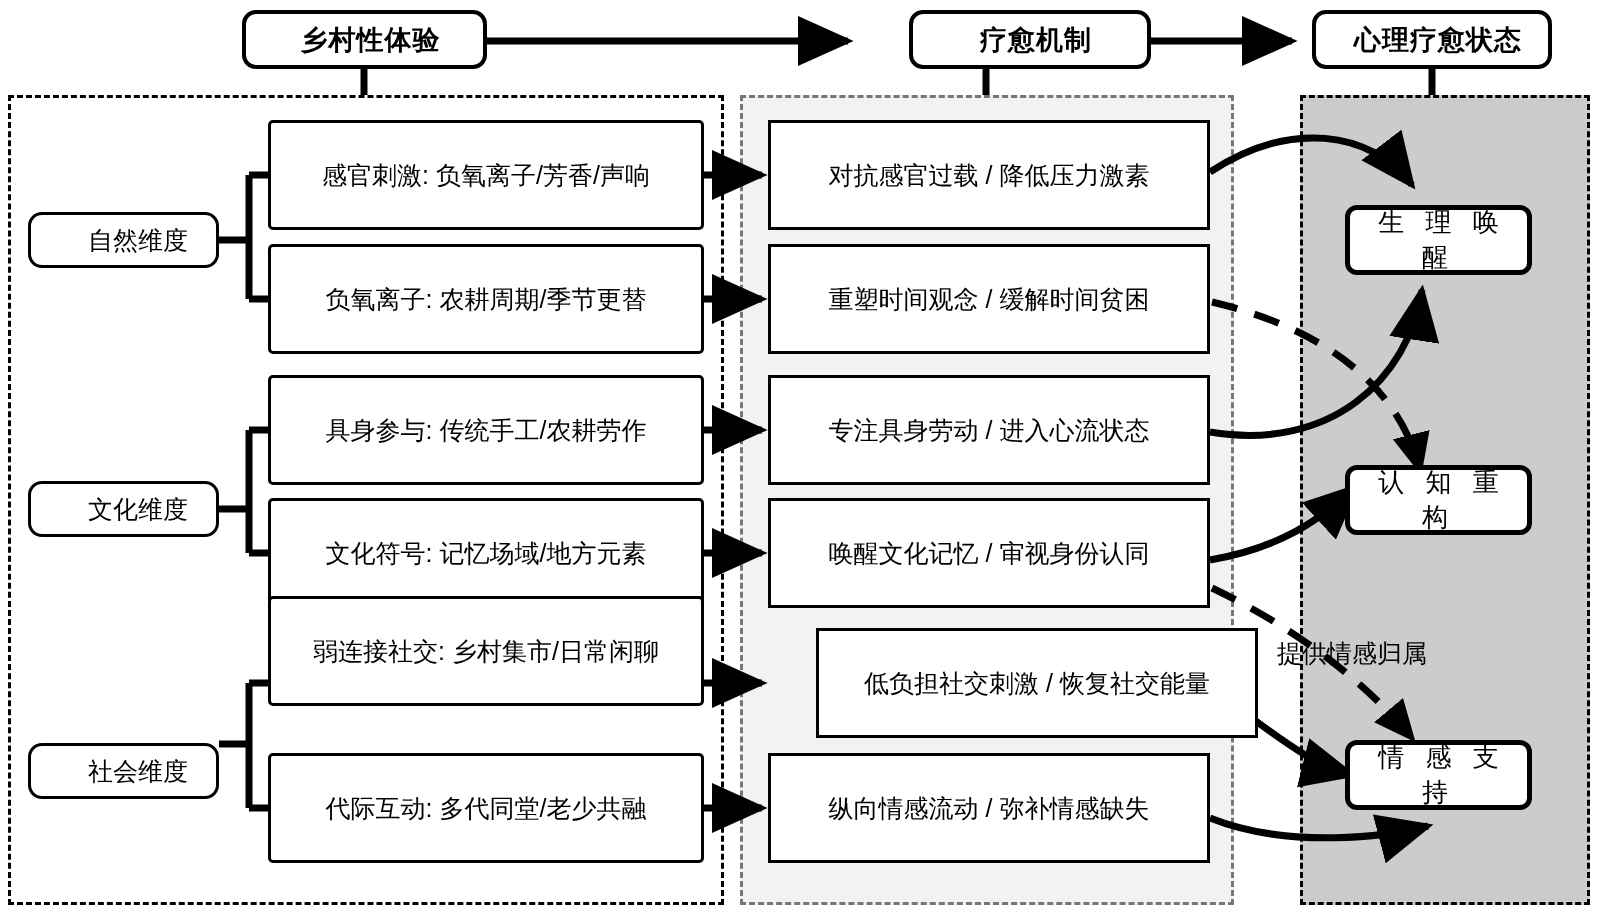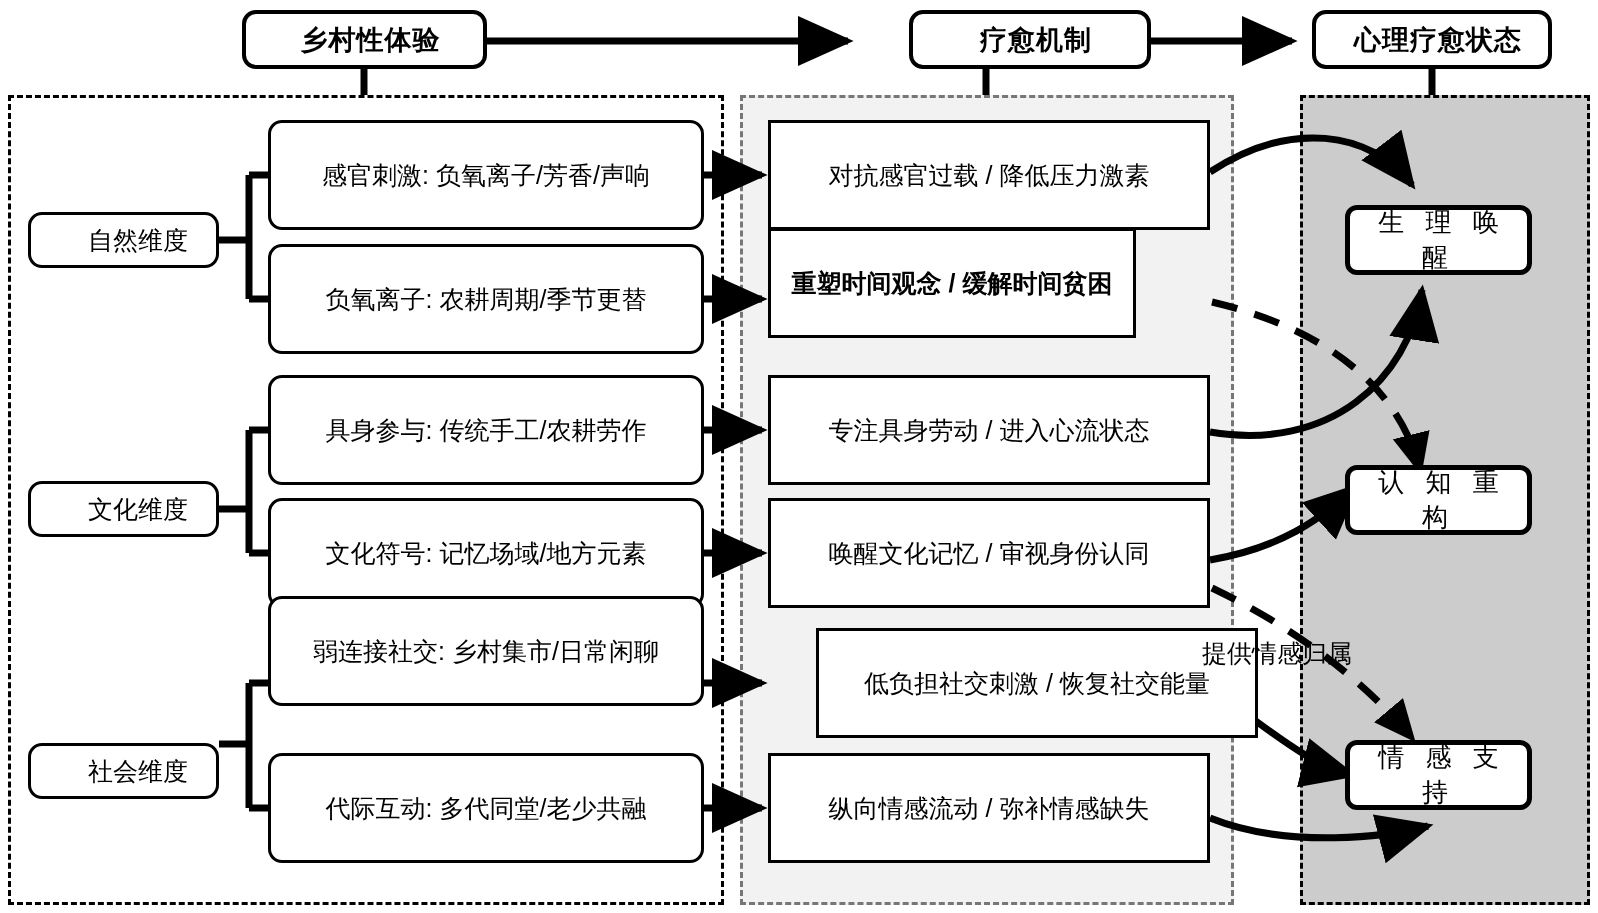--- a/index.html
+++ b/index.html
@@ -10,21 +10,21 @@
   .panel{position:absolute;box-sizing:border-box;}
   .panel.exp{left:8px;top:95px;width:716px;height:810px;border:3px dashed #000;background:#fff;}
   .panel.mech{left:740px;top:95px;width:494px;height:810px;border:3px dashed #777;background:#f2f2f2;}
   .panel.out{left:1300px;top:95px;width:290px;height:810px;border:3px dashed #000;background:#cccccc;}
 
   .node{position:absolute;box-sizing:border-box;display:flex;align-items:center;
         justify-content:center;background:#fff;color:#000;text-align:center;}
 
   .top{border:4px solid #000;border-radius:14px;font-weight:bold;font-size:27px;letter-spacing:1px;padding-left:12px;}
   .dim{border:3px solid #000;border-radius:14px;font-size:25px;padding-left:29px;}
-  .exp-box{border:3.5px solid #000;border-radius:14px;font-size:25px;padding:0 6px;}
+  .exp-box{border:3.5px solid #000;border-radius:5px;font-size:25px;padding:0 6px;}
   .mech-box{border:3.5px solid #000;border-radius:0;font-size:25px;padding:0 6px;}
   .out-box{border:5px solid #000;border-radius:12px;font-size:26px;letter-spacing:7px;
            text-indent:7px;padding:0 20px;}
 
   .annot{position:absolute;font-size:25px;color:#000;white-space:nowrap;}
 </style>
 </head>
 <body>
 
 <div id="stage">
@@ -130,21 +130,21 @@
   <div class="node exp-box" style="left:268px;top:596px;width:436px;height:110px;">
     <span>弱连接社交: 乡村集市/日常闲聊</span>
   </div>
   <div class="node exp-box" style="left:268px;top:753px;width:436px;height:110px;">
     <span>代际互动: 多代同堂/老少共融</span>
   </div>
 
   <div class="node mech-box" style="left:768px;top:120px;width:442px;height:110px;">
     <span>对抗感官过载 / 降低压力激素</span>
   </div>
-  <div class="node mech-box" style="left:768px;top:228px;width:368px;height:110px;font-weight:bold;">
+  <div class="node mech-box" style="left:768px;top:244px;width:442px;height:110px;">
     <span>重塑时间观念 / 缓解时间贫困</span>
   </div>
   <div class="node mech-box" style="left:768px;top:375px;width:442px;height:110px;">
     <span>专注具身劳动 / 进入心流状态</span>
   </div>
   <div class="node mech-box" style="left:768px;top:498px;width:442px;height:110px;">
     <span>唤醒文化记忆 / 审视身份认同</span>
   </div>
   <div class="node mech-box" style="left:768px;top:628px;width:442px;height:110px;margin-left:48px;">
     <span>低负担社交刺激 / 恢复社交能量</span>
@@ -156,17 +156,17 @@
   <div class="node out-box" style="left:1345px;top:205px;width:187px;height:70px;">
     <span>生 理 唤 醒</span>
   </div>
   <div class="node out-box" style="left:1345px;top:465px;width:187px;height:70px;">
     <span>认 知 重 构</span>
   </div>
   <div class="node out-box" style="left:1345px;top:740px;width:187px;height:70px;">
     <span>情 感 支 持</span>
   </div>
 
-  <div class="annot" style="left:1202px;top:637px;">
+  <div class="annot" style="left:1277px;top:637px;">
     <span>提供情感归属</span>
   </div>
 
 </div>
 
 </body></html>

